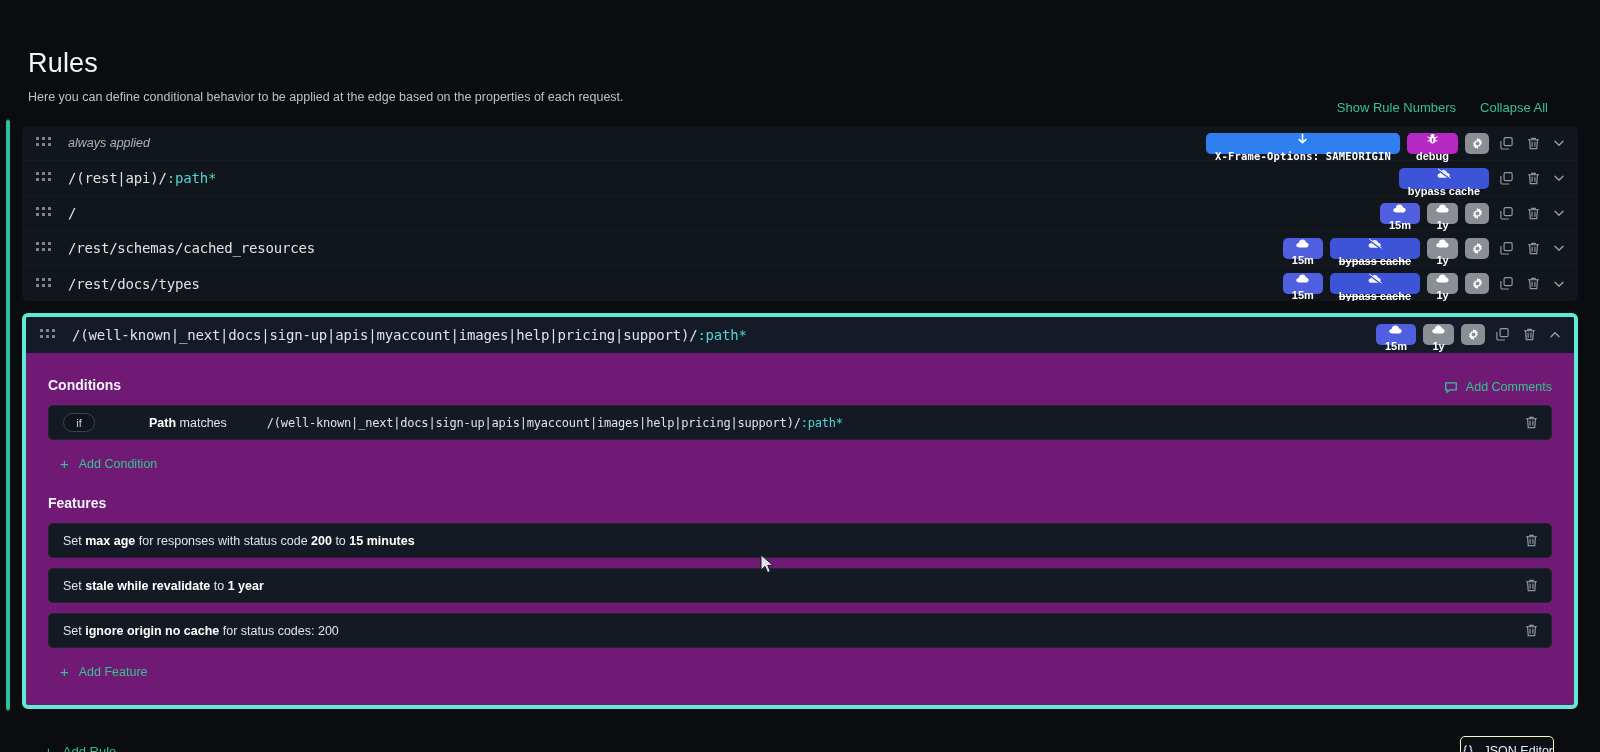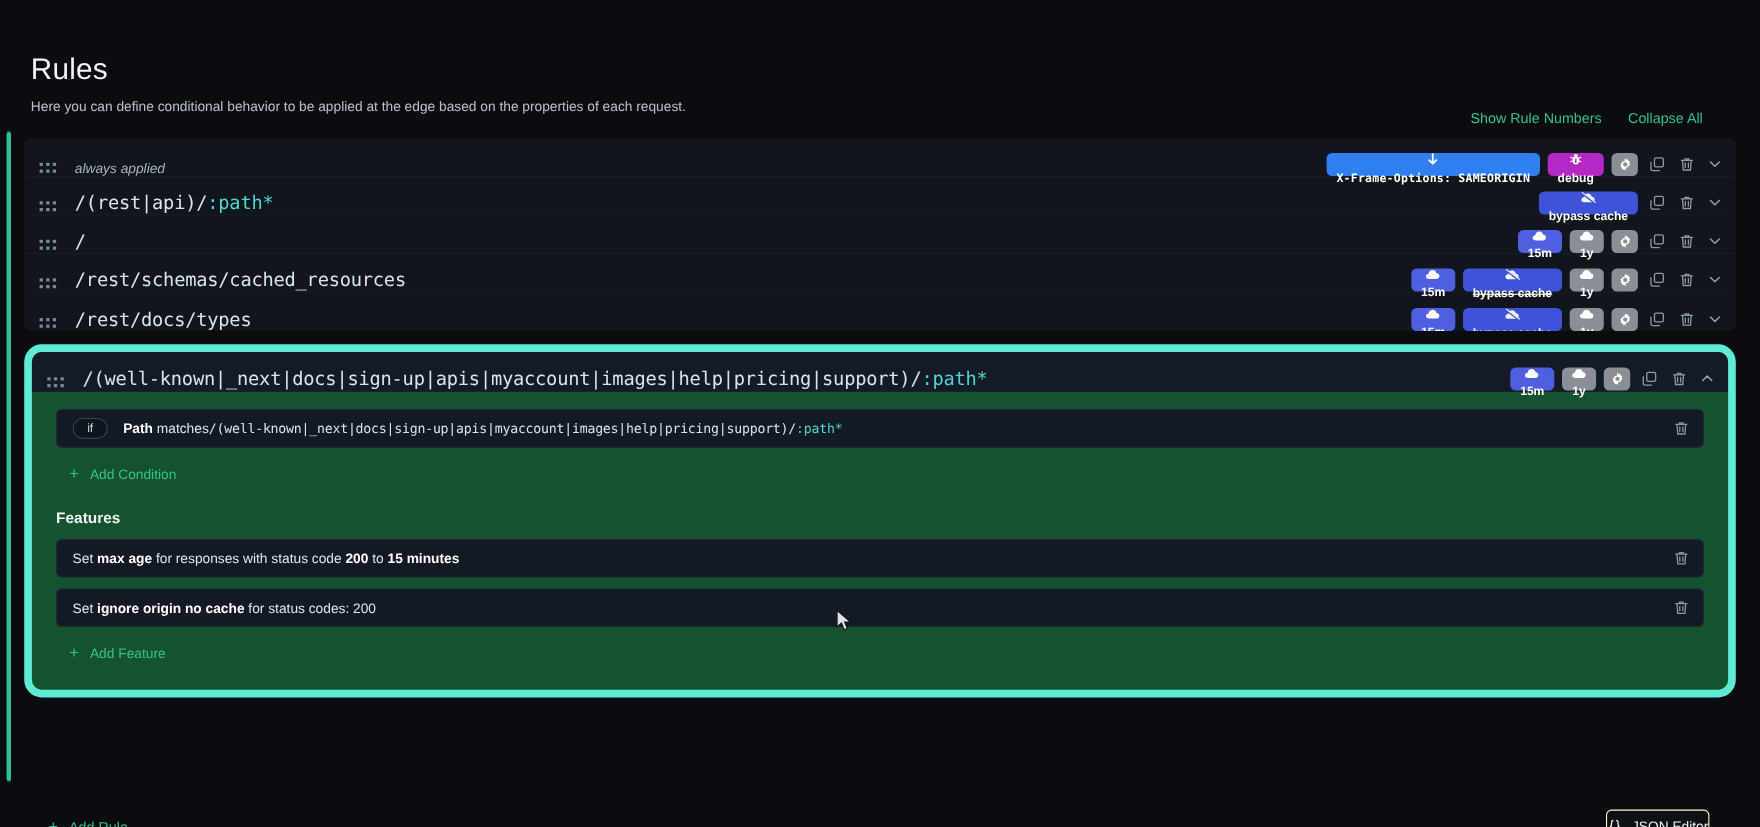--- a/index.html
+++ b/index.html
@@ -38,40 +38,40 @@
   }
 
   
   .rules-wrap {
     position: absolute; left: 22px; top: 94px; width: 1556px;
   }
   .rule-group {
     background: #11161d; border-radius: 6px; overflow: hidden;
   }
   .rule-row {
-    height: 35px; display: flex; align-items: flex-end;
+    height: 35px; display: flex; align-items: center;
     padding: 0 10px 0 14px; position: relative;
     border-bottom: 1px solid #171d26;
   }
   .rule-row:last-child { border-bottom: none; }
   .rule-row.expanded-head {
     background: #141b26; height: 36px;
   }
 
   .drag {
     width: 16px; height: 12px; flex: 0 0 16px;
     display: grid; grid-template-columns: repeat(3, 3px);
     grid-template-rows: repeat(2, 3px); gap: 3px 3px;
     margin-right: 16px;
   }
   .drag i { width: 3px; height: 3px; background: #7c8795; border-radius: .5px; display:block; }
 
   .path {
     font-family: "DejaVu Sans Mono", monospace;
-    font-size: 17px; color: #dbe3ec; white-space: nowrap;
+    font-size: 14px; color: #dbe3ec; white-space: nowrap;
     letter-spacing: -0.2px;
   }
   .path .tk { color: #4fd6d2; }
   .always {
     font-size: 12.5px; font-style: italic; color: #a9b3bf;
   }
 
   .row-right {
     margin-left: auto; display: flex; align-items: center; gap: 7px;
   }
@@ -96,39 +96,39 @@
     background: #8a8f96; cursor: pointer;
   }
   .plain-icon {
     width: 20px; height: 22px; display:inline-flex; align-items:center; justify-content:center;
     cursor: pointer; opacity: .72;
   }
   .chev { width: 18px; height: 22px; display:inline-flex; align-items:center; justify-content:center; cursor:pointer; opacity:.75;}
 
   
   .rule-expanded {
-    margin-top: 12px; background: #14532d; border-radius: 16px;
-    border: 7px solid #5eead4;
+    margin-top: 12px; background: #701a75; border-radius: 6px;
+    border: 4px solid #5eead4;
     overflow: hidden;
   }
   .exp-body { padding: 16px 22px 24px 22px; }
   .section-title {
     font-size: 14px; font-weight: 700; color: #f0f4f8; margin: 8px 0 12px 0;
   }
   .section-head { display:flex; align-items:center; }
   .add-comments {
     margin-left: auto; display:flex; align-items:center; gap:8px;
     color:#35c28e; font-size:12.5px; cursor:pointer;
   }
 
   .list-row {
     background: #141a23; border: 1px solid #1e2633; border-radius: 5px;
     height: 35px; display: flex; align-items: center;
     padding: 0 12px 0 14px; margin-bottom: 10px;
-    font-size: 12.5px; color: #dfe5ec;
+    font-size: 12.5px; color: #dfe5ec; gap: 40px;
   }
   .if-pill {
     display:inline-flex; align-items:center; justify-content:center;
     min-width: 32px; height: 19px; padding: 0 9px;
     border: 1px solid #39424f; border-radius: 10px;
     font-size: 11px; color: #cbd3dc; margin-right: 14px; background:#10151c;
   }
   .cond-text { font-family: "Liberation Sans", sans-serif; }
   .cond-text b { font-weight: 700; color: #fff; }
   .cond-mono {
@@ -522,20 +522,31 @@
             </span>
             <span class="chev">
               <svg width="14" height="14" viewBox="0 0 14 14" fill="none" stroke="#c4ccd6" stroke-width="1.35" stroke-linecap="round" stroke-linejoin="round">
                 <path d="M3 8.8 7 4.8l4 4"></path>
               </svg>
             </span>
           </span>
       </div>
 
       <div class="exp-body">
+        <div class="section-head">
+          <div class="section-title">Conditions</div>
+          <div class="add-comments">
+            <span>
+              <svg width="14" height="14" viewBox="0 0 16 16" fill="none" stroke="#35c28e" stroke-width="1.5">
+                <path d="M2 3.2h12v8H6.5L3.4 14V11.2H2z"></path>
+              </svg>
+            </span>
+            <span>Add Comments</span>
+          </div>
+        </div>
 
         <div id="conditions-list">
             <div class="list-row">
               <span class="if-pill">if</span>
               <span class="cond-text"><b>Path</b> matches </span>
               <span class="cond-mono">/(well-known|_next|docs|sign-up|apis|myaccount|images|help|pricing|support)/<span class="tk">:path*</span></span>
               <span class="row-trash">
                 <svg width="15" height="15" viewBox="0 0 16 16" fill="none" stroke="#c4ccd6" stroke-width="1.25" stroke-linecap="round">
                   <path d="M2.6 4h10.8M6.2 4V2.5h3.6V4"></path>
                   <path d="M3.8 4l.7 9.4h7l.7-9.4"></path>
@@ -548,20 +559,30 @@
         <div class="add-link">
           <span class="plus">+</span>
           <span>Add Condition</span>
         </div>
 
         <div class="section-title" style="margin-top:22px">Features</div>
 
         <div id="features-list">
             <div class="list-row">
               <span class="feat-text">Set <b>max age</b> for responses with status code <b>200</b> to <b>15 minutes</b></span>
+              <span class="row-trash">
+                <svg width="15" height="15" viewBox="0 0 16 16" fill="none" stroke="#c4ccd6" stroke-width="1.25" stroke-linecap="round">
+                  <path d="M2.6 4h10.8M6.2 4V2.5h3.6V4"></path>
+                  <path d="M3.8 4l.7 9.4h7l.7-9.4"></path>
+                  <path d="M6.5 6.6v4.4M9.5 6.6v4.4"></path>
+                </svg>
+              </span>
+            </div>
+            <div class="list-row">
+              <span class="feat-text">Set <b>stale while revalidate</b> to <b>1 year</b></span>
               <span class="row-trash">
                 <svg width="15" height="15" viewBox="0 0 16 16" fill="none" stroke="#c4ccd6" stroke-width="1.25" stroke-linecap="round">
                   <path d="M2.6 4h10.8M6.2 4V2.5h3.6V4"></path>
                   <path d="M3.8 4l.7 9.4h7l.7-9.4"></path>
                   <path d="M6.5 6.6v4.4M9.5 6.6v4.4"></path>
                 </svg>
               </span>
             </div>
             <div class="list-row">
               <span class="feat-text">Set <b>ignore origin no cache</b> for status codes: 200</span>

